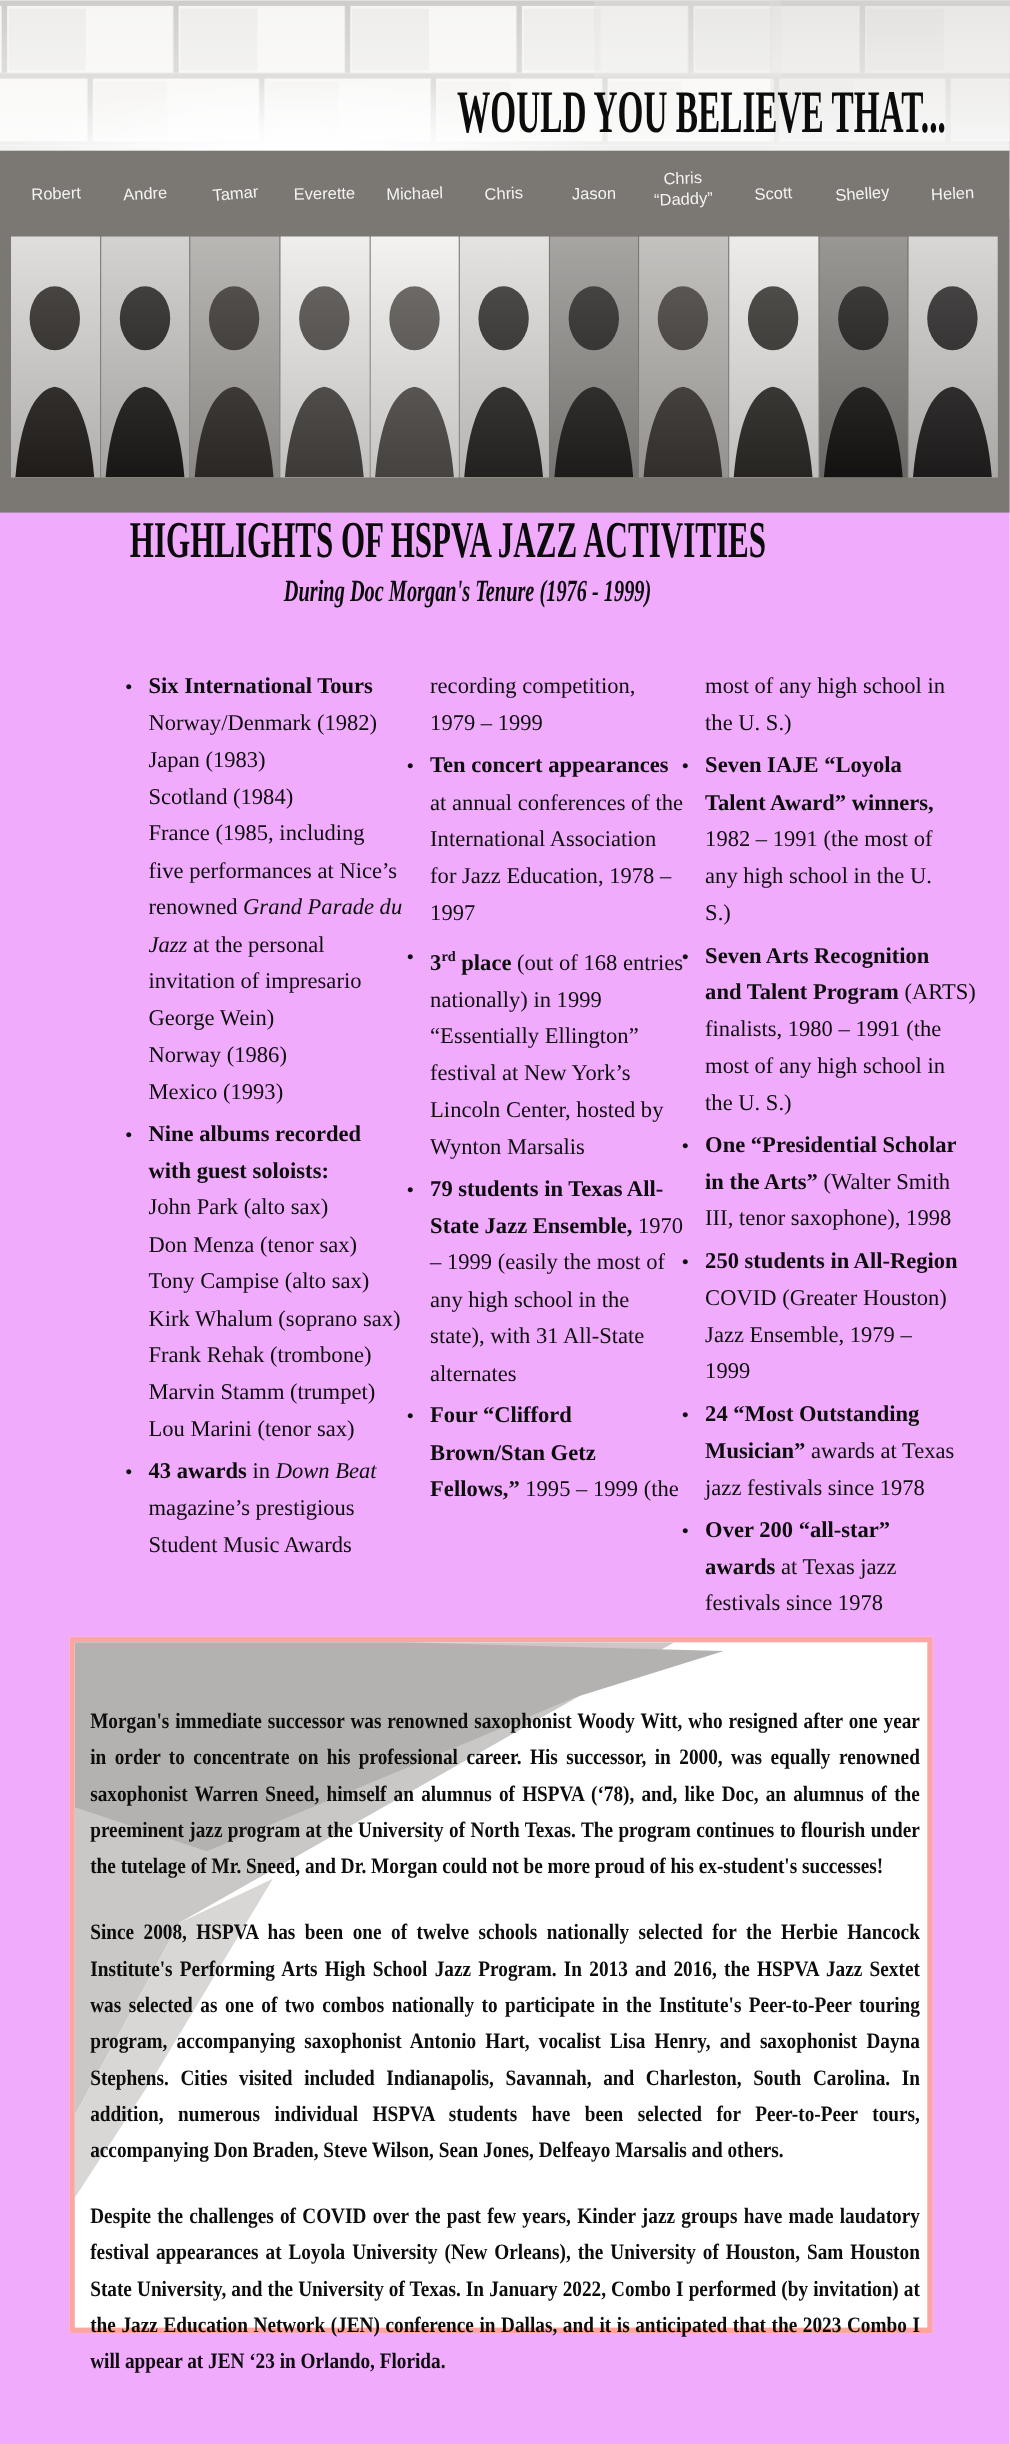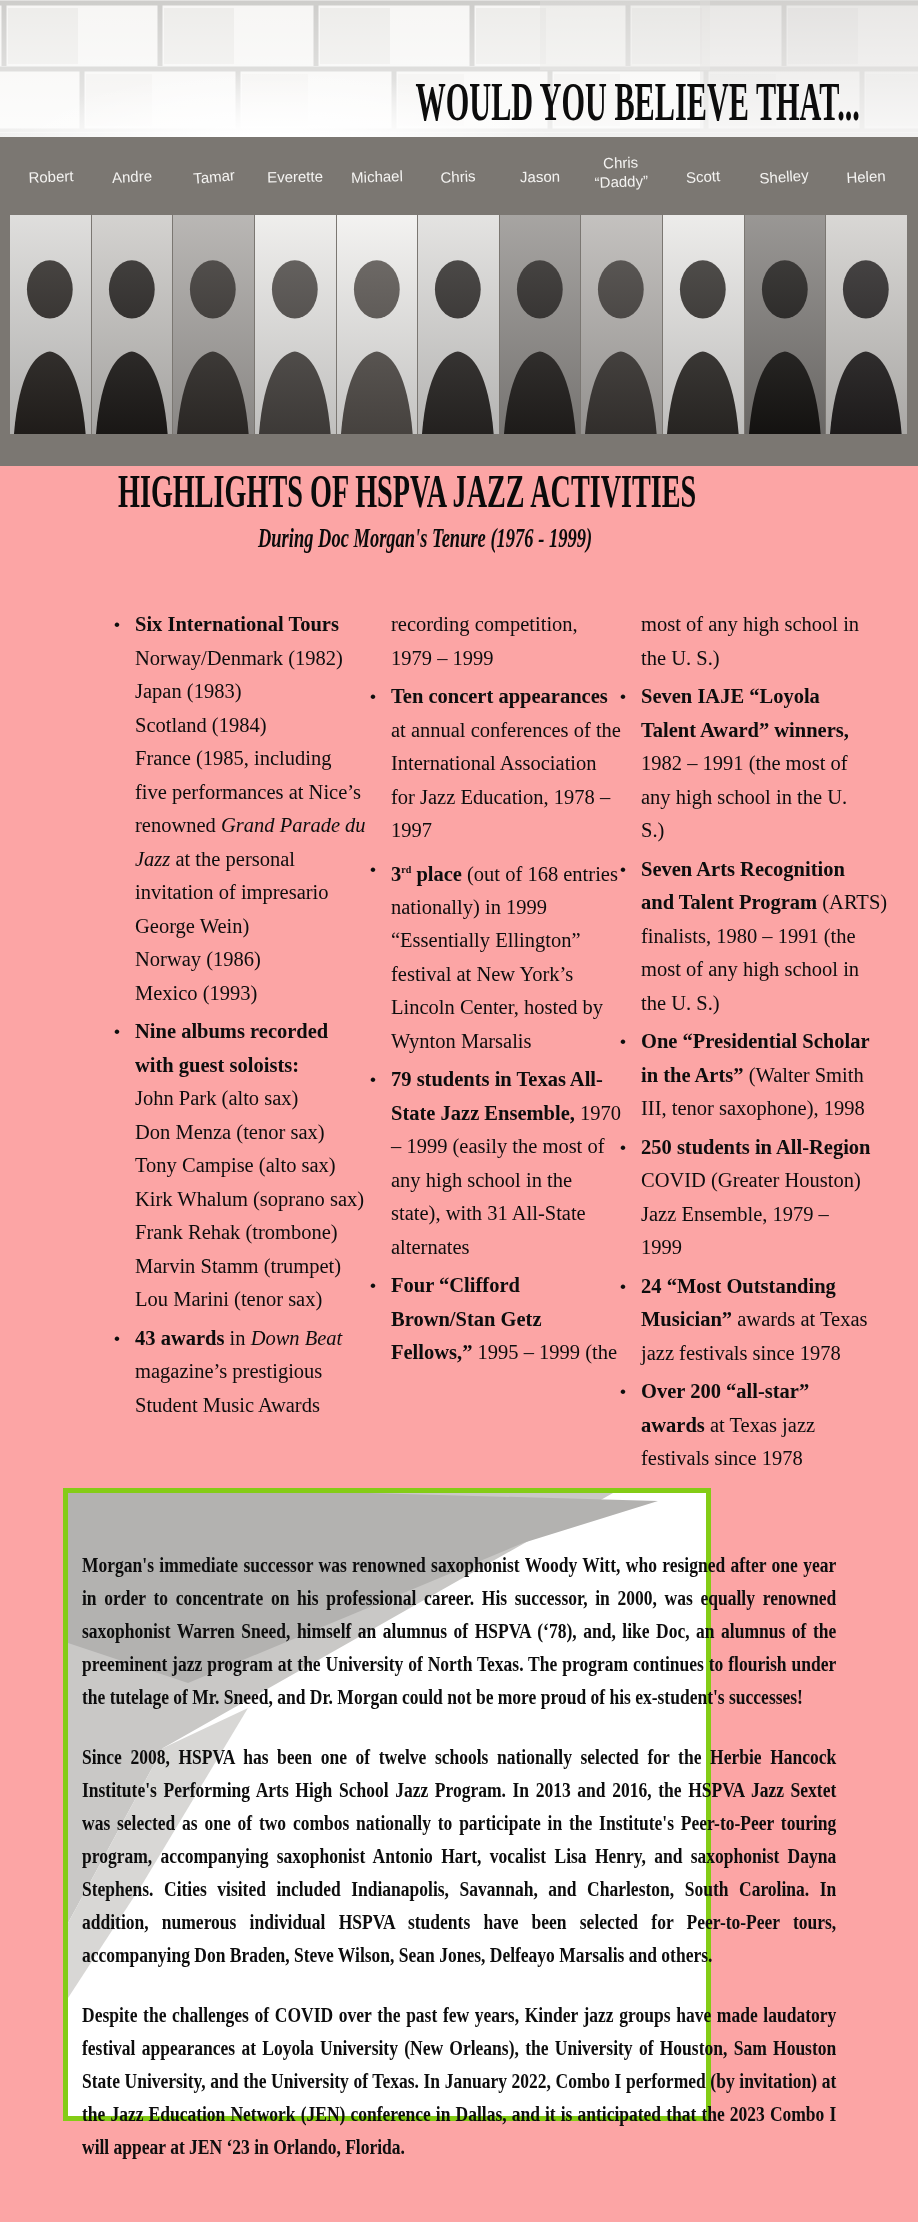--- a/index.html
+++ b/index.html
@@ -1,16 +1,16 @@
 <!DOCTYPE html>
 <html><head>
 <meta charset="utf-8">
 <style>
   html,body{margin:0;padding:0;background:#ffffff;}
-  .page{position:relative;width:918px;height:2222px;background:#fca5a5;overflow:hidden;
+  .page{position:relative;width:918px;height:2222px;background:#f0abfc;overflow:hidden;
         font-family:"Liberation Serif",serif;}
 
   
   .brick{position:absolute;left:0;top:0;width:918px;height:200px;}
   .brick svg{display:block;}
   .brick-fade{position:absolute;left:0;top:0;width:918px;height:200px;
     background:
       radial-gradient(ellipse 420px 160px at 30% 95%, #ffffff 35%, rgba(255,255,255,0) 75%),
       linear-gradient(to bottom, rgba(255,255,255,0.25) 0%, rgba(255,255,255,0.55) 40%, #ffffff 92%);}
 
@@ -40,25 +40,25 @@
   .col{position:absolute;top:600px;font-size:20.5px;line-height:33.5px;color:#0d0d0d;padding-top:8px;}
   .col1{left:110px;width:256px;}
   .col2{left:366px;width:250px;}
   .col3{left:616px;width:252px;}
   .item{position:relative;padding-left:25px;margin:0 0 5px 0;white-space:nowrap;}
   .item .blt{position:absolute;left:4px;top:0px;font-family:"Liberation Sans",sans-serif;font-size:17px;}
   .item.plain{padding-left:25px;}
   .item.heading{padding-left:0;margin:36px 0 38px 0;font-weight:bold;}
   .b{font-weight:bold;text-align:center;}
   .i{font-style:italic;}
-  .sup{vertical-align:super;font-size:10px;}
-
-  
-  .fbox{position:absolute;left:63px;top:1488px;width:648px;height:633px;box-sizing:border-box;
-    border:5px solid #84cc16;background:#ffffff;}
+  .sup{vertical-align:super;font-size:13px;}
+
+  
+  .fbox{position:absolute;left:63px;top:1488px;width:785px;height:633px;box-sizing:border-box;
+    border:5px solid #fca5a5;background:#ffffff;}
   .fbox .swoosh{position:absolute;left:0;top:0;}
   .ftext{position:relative;margin:56px 0 0 14px;width:862px;
     transform:scaleX(0.875);transform-origin:left top;
     font-weight:bold;font-size:20px;line-height:33px;color:#0d0d0d;text-align:justify;}
   .ftext p{margin:0 0 27px 0;}
 </style>
 </head>
 <body>
 
 <div class="page">

